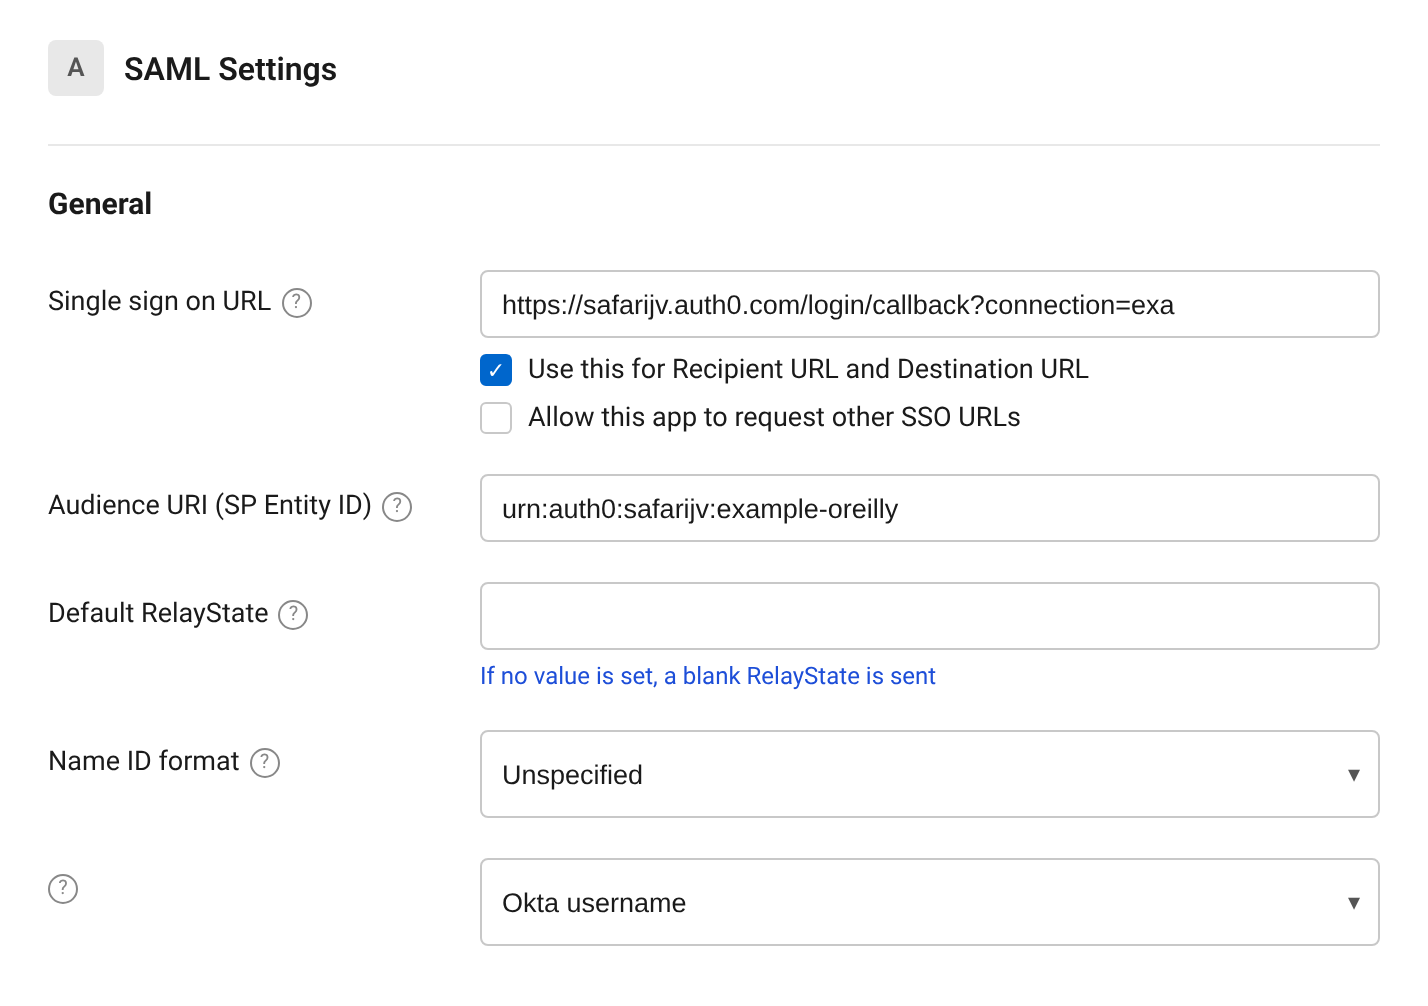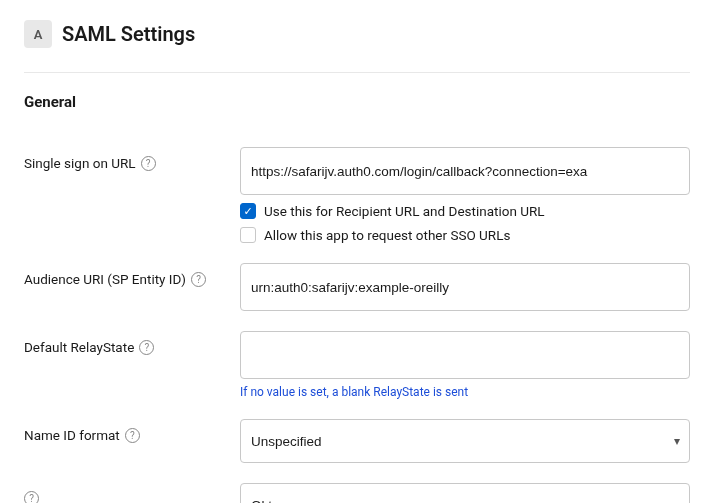--- a/index.html
+++ b/index.html
@@ -35,30 +35,30 @@
       border-radius: 4px;
       display: flex;
       align-items: center;
       justify-content: center;
       font-size: 13px;
       font-weight: 600;
       color: #555;
     }
 
     .page-title {
-      font-size: 20px;
+      font-size: 16px;
       font-weight: 600;
       color: #1a1a1a;
     }
 
     .section-title {
       font-size: 15px;
       font-weight: 700;
       color: #1a1a1a;
-      margin-bottom: 36px;
+      margin-bottom: 24px;
     }
 
     .form-row {
       display: flex;
       align-items: flex-start;
       margin-bottom: 20px;
       gap: 16px;
       justify-content: space-between;
     }
 
@@ -86,21 +86,21 @@
       cursor: pointer;
       flex-shrink: 0;
     }
 
     .form-control-group {
       flex: 1;
     }
 
     .text-input {
       width: 100%;
-      height: 48px;
+      height: 34px;
       border: 1px solid #c8c8c8;
       border-radius: 4px;
       padding: 6px 10px;
       font-size: 13.5px;
       color: #1a1a1a;
       background: #fff;
       outline: none;
     }
 
     .checkbox-row {

